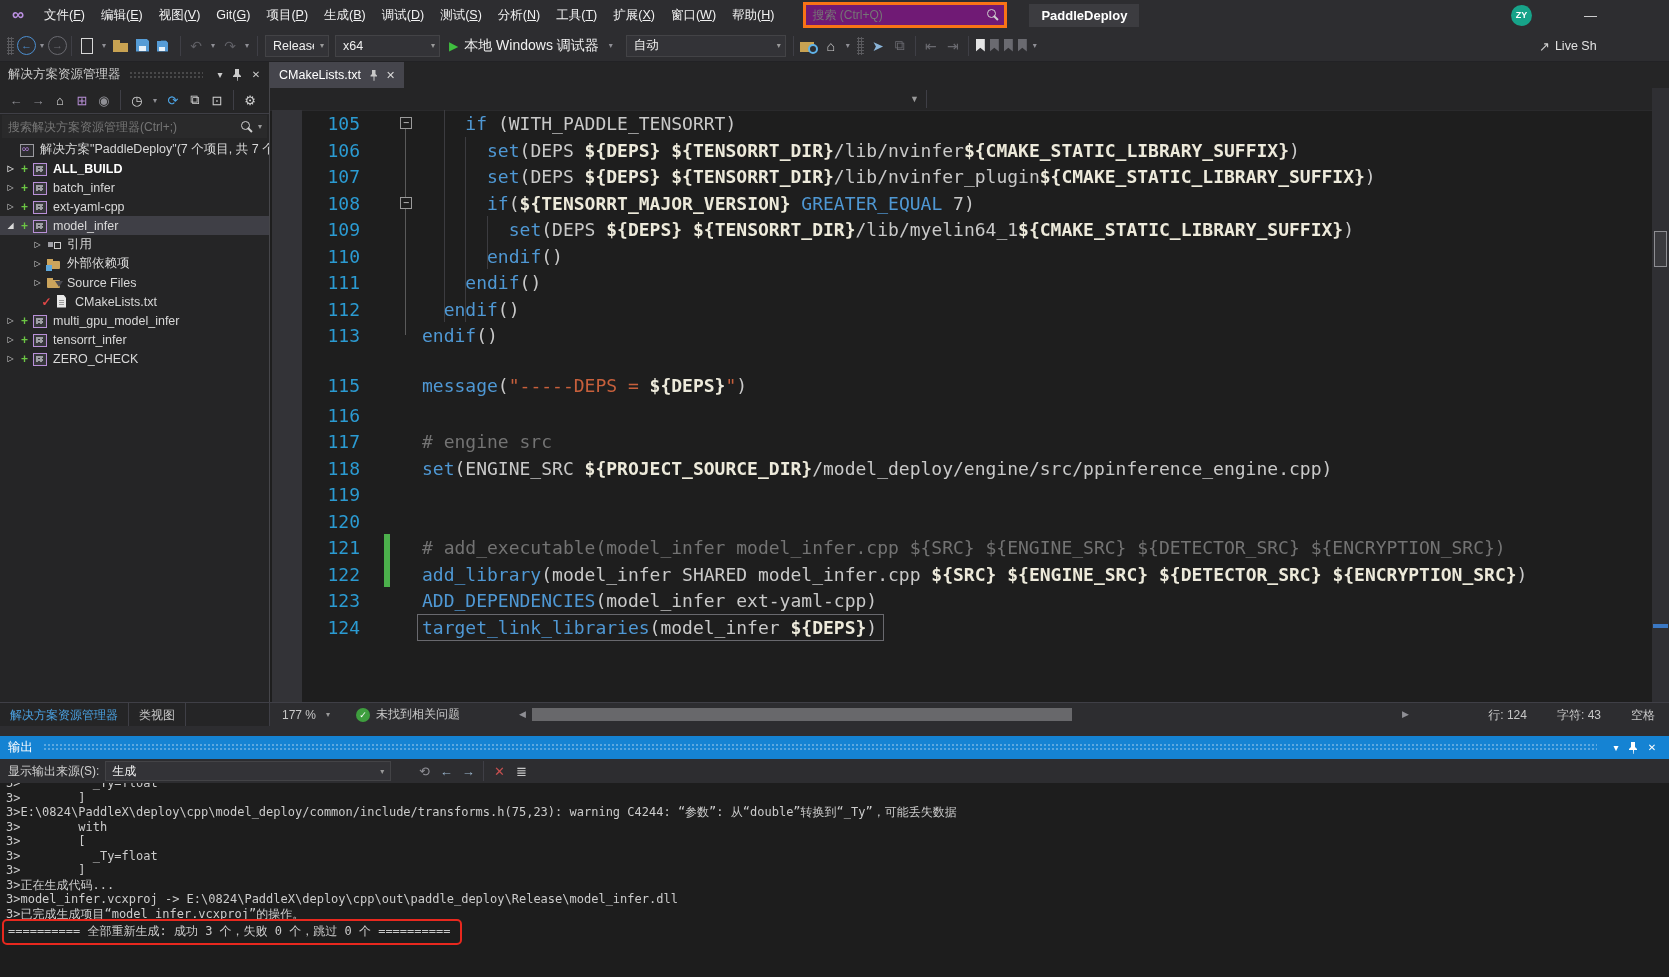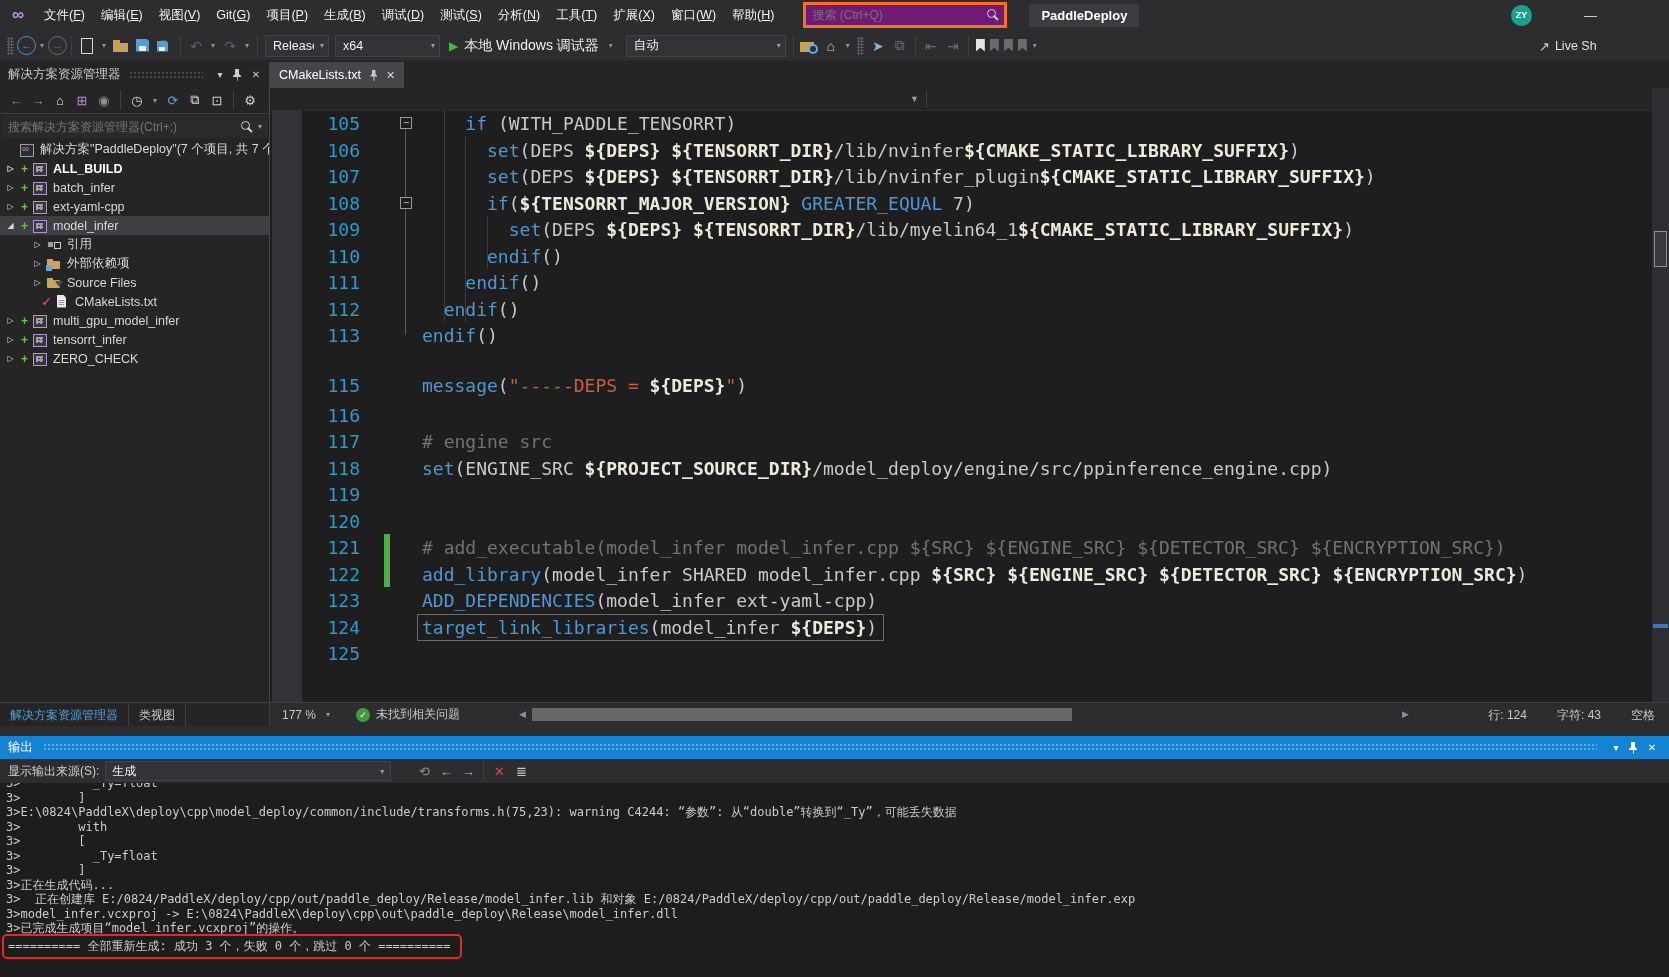--- a/index.html
+++ b/index.html
@@ -473,24 +473,20 @@
         </div>
         <div class="cl" style="top: 477px;">
           <span class="cl-num">123</span>
           <span class="cl-code" style="padding-left: 0px;"><span class="tk-k">ADD_DEPENDENCIES</span><span class="tk-p">(model_infer ext-yaml-cpp)</span></span>
         </div>
         <div class="cl" style="top: 503.5px;">
           <span class="cl-num">124</span>
           <span class="cl-code" style="padding-left: 0px;"><span class="tk-k">target_link_libraries</span><span class="tk-p">(model_infer </span><span class="tk-v">${DEPS}</span><span class="tk-p">)</span></span>
         </div>
         <div class="caret-box" style="left: 147px; top: 503.5px; width: 465.28px; height: 25.5px;"></div>
-        <div class="cl" style="top: 530px;">
-          <span class="cl-num">125</span>
-          <span class="cl-code" style="padding-left: 0px;"></span>
-        </div>
       </div>
     <div class="vscroll">
       <div class="vthumb"></div>
       <div class="vmark"></div>
     </div>
   </div>
 
   <div class="statusrow">
     <div class="bottom-tabs">
       <div class="btab active">解决方案资源管理器</div>
@@ -546,21 +542,20 @@
     <div class="out-text">
       <div class="out-lines">
           <div class="out-line">3&gt;          _Ty=float</div>
           <div class="out-line">3&gt;        ]</div>
           <div class="out-line">3&gt;E:\0824\PaddleX\deploy\cpp\model_deploy/common/include/transforms.h(75,23): warning C4244: “参数”: 从“double”转换到“_Ty”，可能丢失数据</div>
           <div class="out-line">3&gt;        with</div>
           <div class="out-line">3&gt;        [</div>
           <div class="out-line">3&gt;          _Ty=float</div>
           <div class="out-line">3&gt;        ]</div>
           <div class="out-line">3&gt;正在生成代码...</div>
-          <div class="out-line">3&gt;  正在创建库 E:/0824/PaddleX/deploy/cpp/out/paddle_deploy/Release/model_infer.lib 和对象 E:/0824/PaddleX/deploy/cpp/out/paddle_deploy/Release/model_infer.exp</div>
           <div class="out-line">3&gt;model_infer.vcxproj -&gt; E:\0824\PaddleX\deploy\cpp\out\paddle_deploy\Release\model_infer.dll</div>
           <div class="out-line">3&gt;已完成生成项目“model_infer.vcxproj”的操作。</div>
           <div class="out-line"><span class="red-annot">========== 全部重新生成: 成功 3 个，失败 0 个，跳过 0 个 ==========</span></div>
         </div>
     </div>
   </div>
 
 </div>
 
 </body></html>

